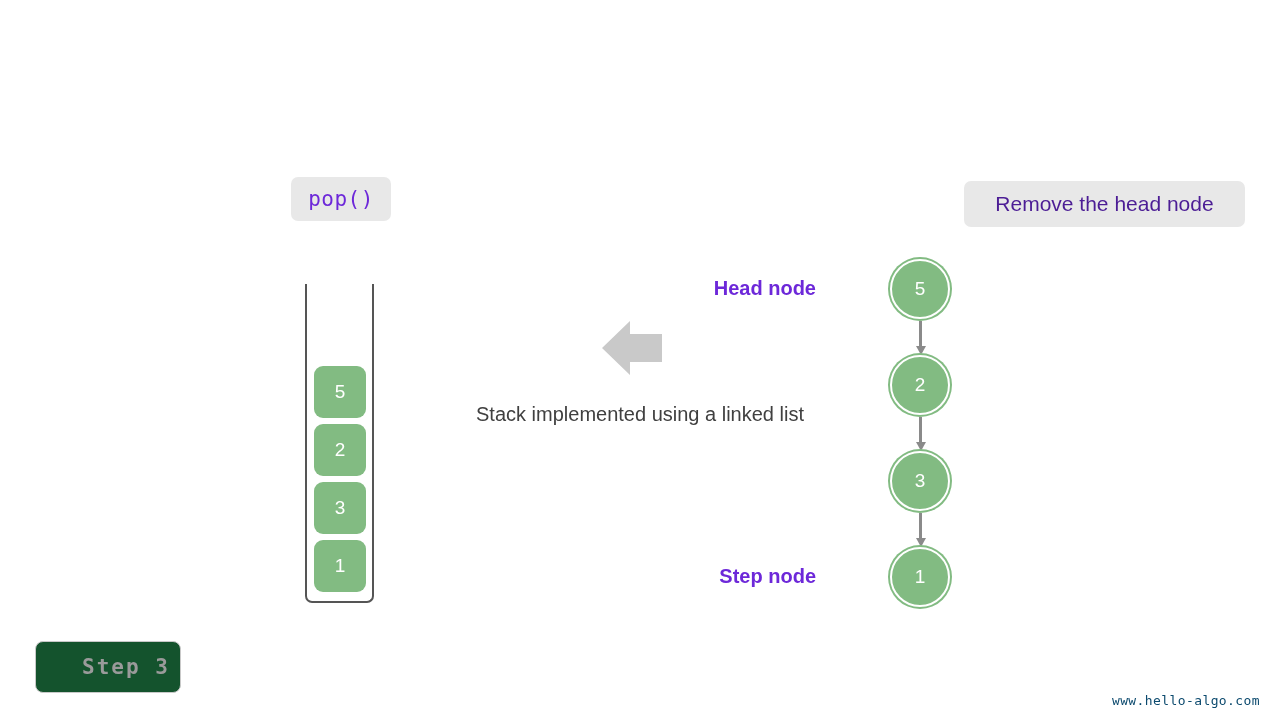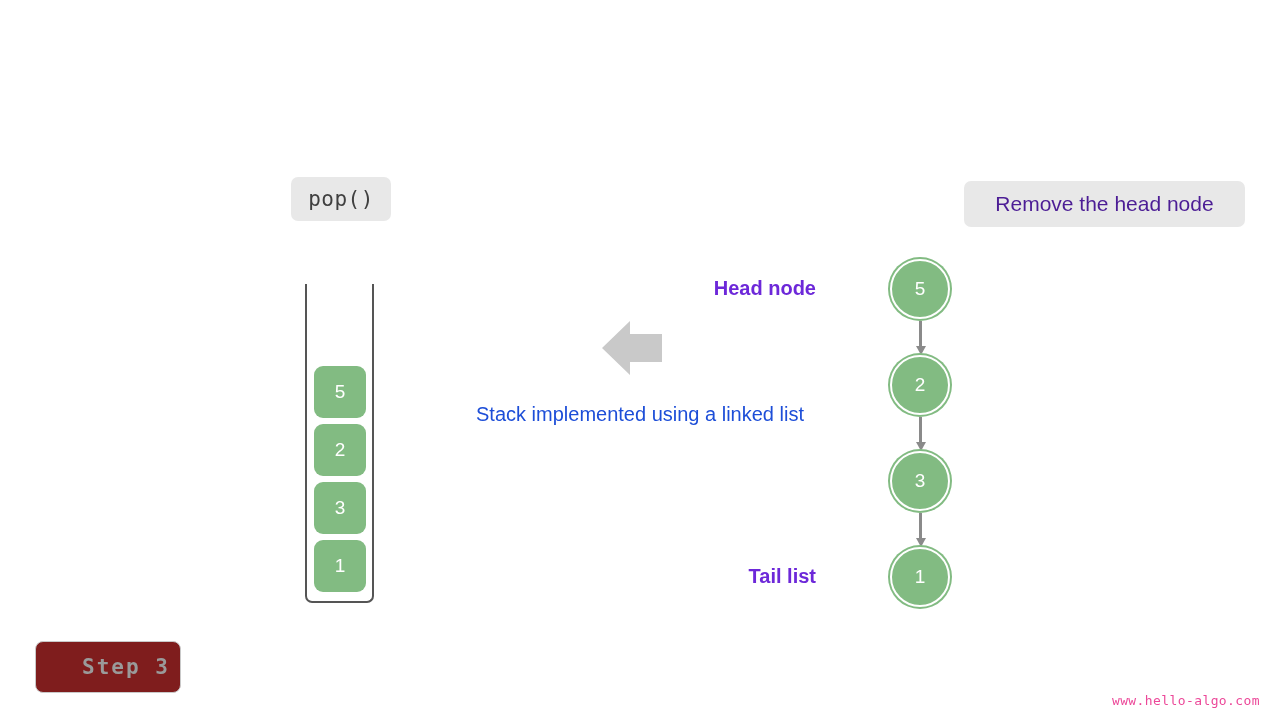--- a/index.html
+++ b/index.html
@@ -35,72 +35,72 @@
   }
 
   #op-label {
     left: 291px;
     top: 177px;
     width: 100px;
     height: 44px;
     font-family: "DejaVu Sans Mono", "Liberation Mono", monospace;
     font-size: 21px;
     letter-spacing: 0.5px;
-    color: #404040;
+    color: #6d28d9;
   }
 
   #action-label {
     left: 964px;
     top: 181px;
     width: 281px;
     height: 46px;
     font-size: 21px;
     color: #4c1d95;
   }
 
   #step-badge {
     position: absolute;
     left: 35px;
     top: 641px;
     width: 146px;
     height: 52px;
-    background: #7f1d1d;
+    background: #14532d;
     border: 1px solid #c9c9c9;
     border-radius: 8px;
     display: flex;
     align-items: center;
     justify-content: center;
     font-family: "DejaVu Sans Mono", "Liberation Mono", monospace;
     font-size: 21px;
     font-weight: bold;
     letter-spacing: 2px;
     color: #9a9a9a;
     padding-left: 36px;
   }
 
   
   #watermark {
     position: absolute;
     right: 20px;
     bottom: 12px;
     font-family: "DejaVu Sans Mono", "Liberation Mono", monospace;
     font-size: 13px;
-    color: #ec4899;
+    color: #0c4a6e;
     letter-spacing: 0.4px;
   }
 
   
   #caption {
     position: absolute;
     left: 441px;
     top: 403px;
     width: 398px;
     text-align: center;
     font-size: 20px;
-    color: #1d4ed8;
+    color: #404040;
     white-space: nowrap;
   }
 
   
   #stack-container {
     position: absolute;
     left: 305px;
     top: 284px;
     width: 69px;
     height: 319px;
@@ -211,21 +211,21 @@
     <div class="stack-cell" style="top:256px">1</div>
   </div>
 
   <svg id="transition-arrow" viewBox="0 0 60 56">
     <polygon points="0,28 28,1 28,14 60,14 60,42 28,42 28,55" fill="#c9c9c9"></polygon>
   </svg>
 
   <div id="caption">Stack implemented using a linked list</div>
 
   <div class="node-label" id="head-label">Head node</div>
-  <div class="node-label" id="tail-label">Tail list</div>
+  <div class="node-label" id="tail-label">Step node</div>
 
   <div id="linked-list">
 
     <div class="ll-node" style="top:9px">5</div>
 
     <div class="ll-arrow" style="top:71px;height:34px">
       <div class="shaft" style="height:25px"></div>
       <div class="head" style="top:25px"></div>
     </div>
 

